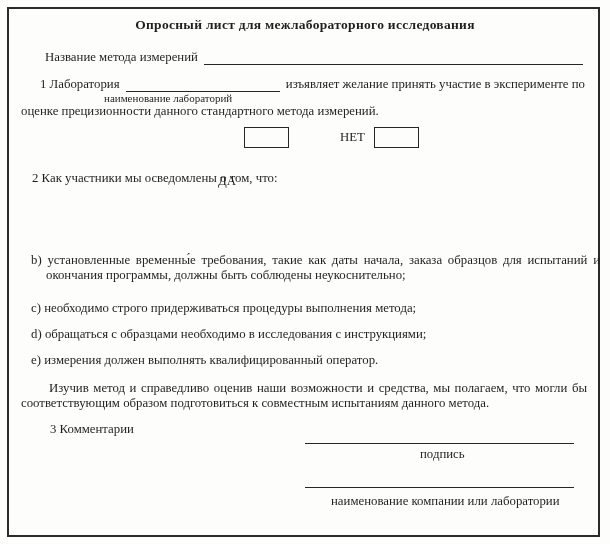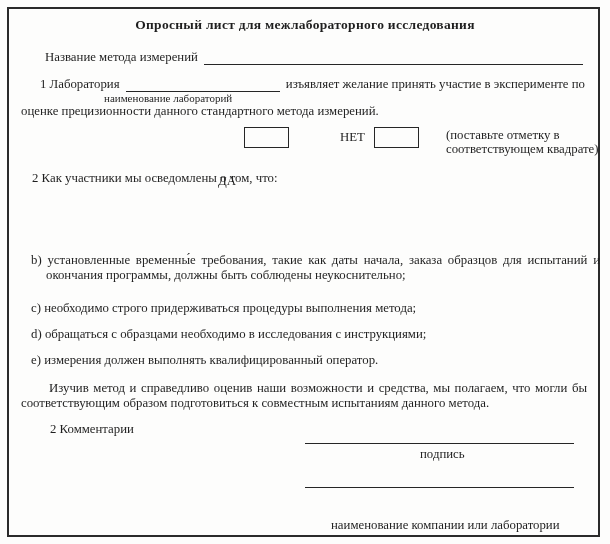--- a/index.html
+++ b/index.html
@@ -89,21 +89,21 @@
   }
   .s3-heading { top: 422px; left: 50px; }
   .sig-line {
     left: 305px; width: 269px;
     border-top: 1px solid #262626;
     height: 0;
   }
   .sig-line-1 { top: 443px; }
   .sig-line-2 { top: 487px; }
   .sig-caption { top: 447px; left: 420px; text-align: center; }
-  .company-caption { top: 494px; left: 331px; margin-top: 24px; }
+  .company-caption { top: 494px; left: 331px; }
 </style>
 </head>
 <body>
 
 <div class="page">
 
   <div class="frame"></div>
 
   <div class="abs title">Опросный лист для межлабораторного исследования</div>
 
@@ -119,21 +119,20 @@
   </div>
 
   <div class="abs lab-caption">наименование лабораторий</div>
 
   <div class="abs continuation">оценке прецизионности данного стандартного метода измерений.</div>
 
   <div class="abs yn-label yn-yes">ДА</div>
   <div class="abs checkbox cb-yes"></div>
   <div class="abs yn-label yn-no">НЕТ</div>
   <div class="abs checkbox cb-no"></div>
-  <div class="abs cb-note">(поставьте отметку в соответствующем квадрате)</div>
 
   <div class="abs s2-heading">2 Как участники мы осведомлены о том, что:</div>
 
 
   <div class="abs list-item item-b">
     <span>b)</span>
     <span>установленные временны́е требования, такие как даты начала, заказа образцов для испытаний и окончания программы, должны быть соблюдены неукоснительно;</span>
   </div>
 
   <div class="abs list-item item-c">
@@ -146,21 +145,21 @@
     <span>обращаться с образцами необходимо в исследования с инструкциями;</span>
   </div>
 
   <div class="abs list-item item-e">
     <span>e)</span>
     <span>измерения должен выполнять квалифицированный оператор.</span>
   </div>
 
   <div class="abs closing">Изучив метод и справедливо оценив наши возможности и средства, мы полагаем, что могли бы соответствующим образом подготовиться к совместным испытаниям данного метода.</div>
 
-  <div class="abs s3-heading">2 Комментарии</div>
+  <div class="abs s3-heading">3 Комментарии</div>
 
   <div class="abs sig-line sig-line-1"></div>
   <div class="abs sig-caption">подпись</div>
 
   <div class="abs sig-line sig-line-2"></div>
   <div class="abs company-caption">наименование компании или лаборатории</div>
 
 </div>
 
 </body></html>

